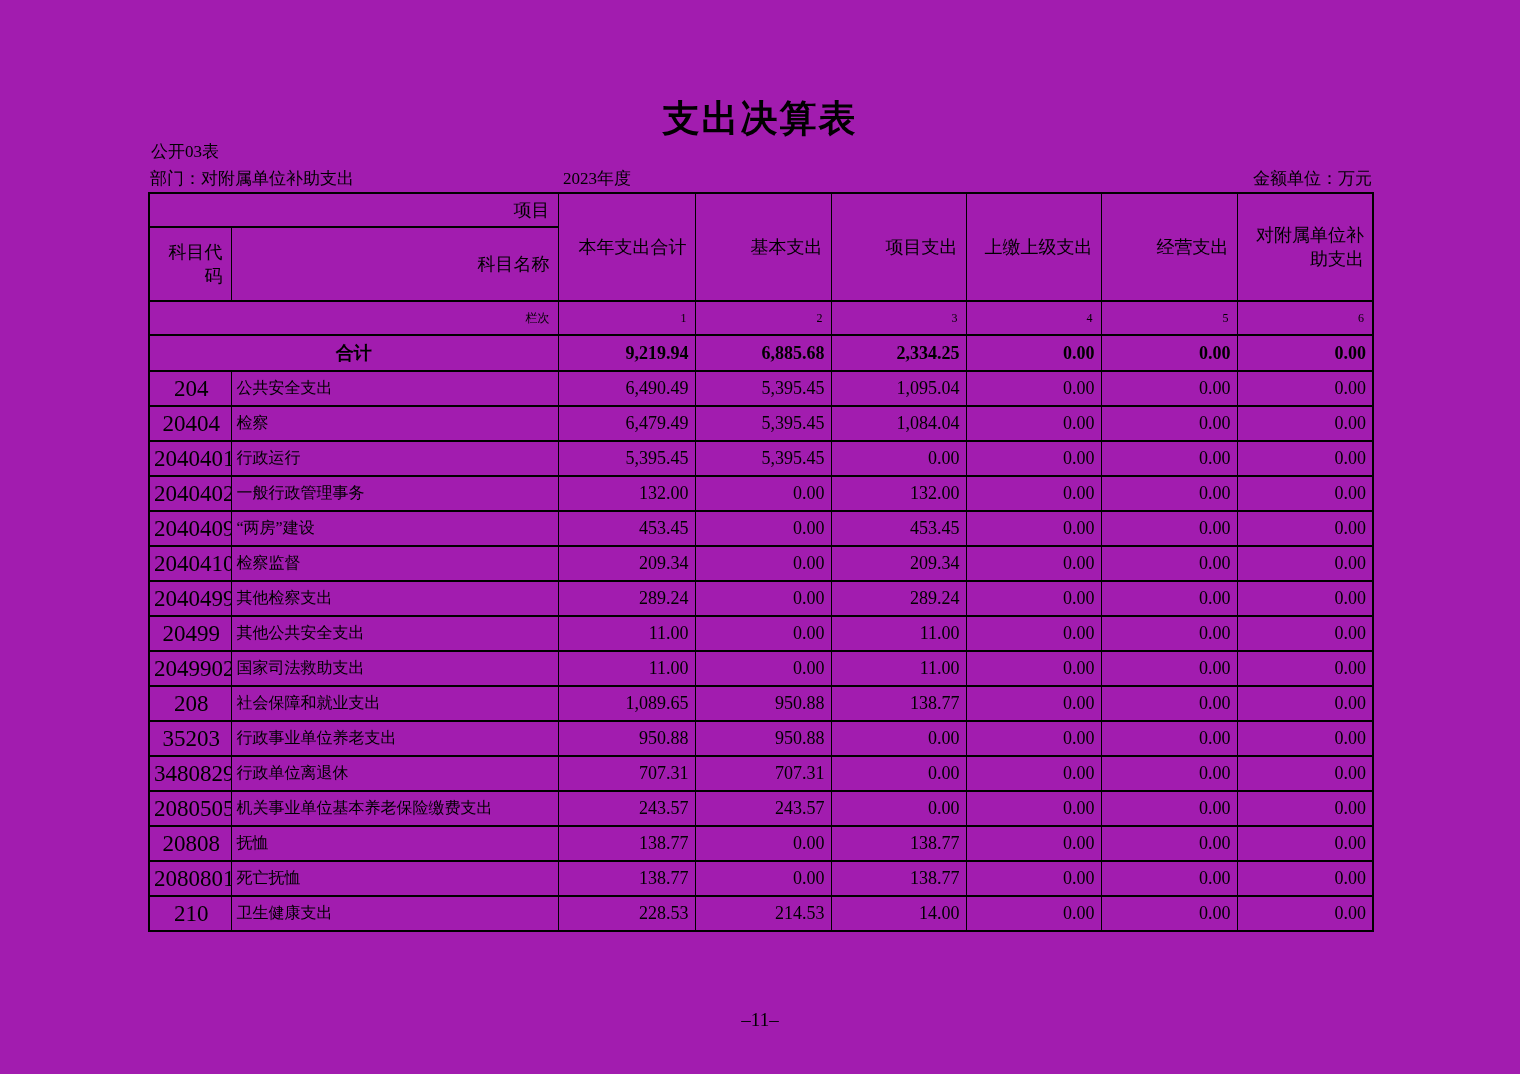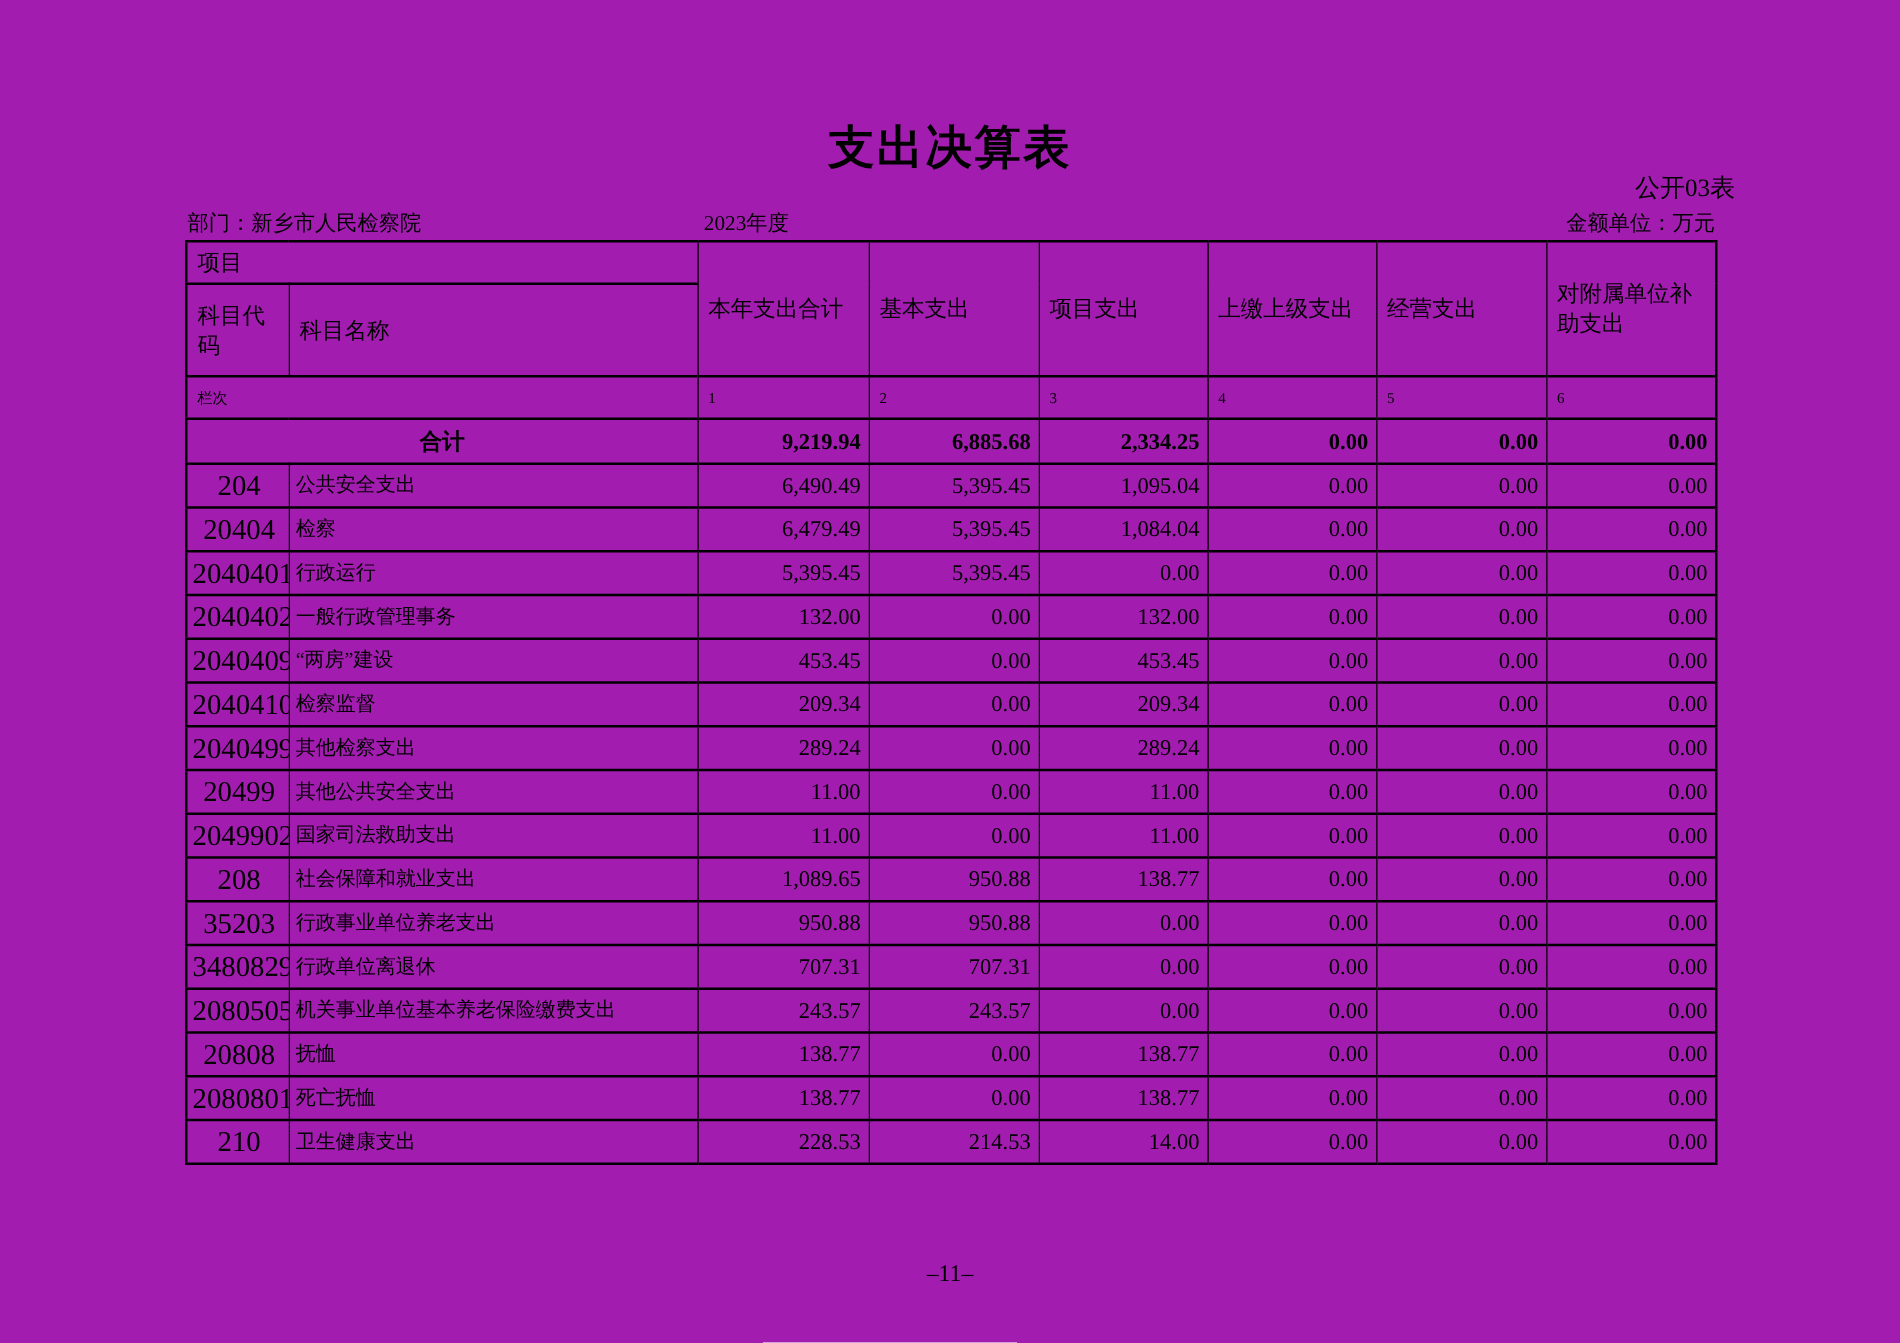--- a/index.html
+++ b/index.html
@@ -24,24 +24,24 @@
     margin: 0;
     text-align: center;
     font-size: 37px;
     line-height: 42px;
     font-weight: bold;
     letter-spacing: 2px;
   }
   .table-code {
     position: absolute;
     top: 141px;
-    left: 164px;
+    left: 151px;
     width: 1224px;
-    text-align: right;
-    font-size: 20px;
+    text-align: left;
+    font-size: 17px;
     line-height: 21px;
   }
   .meta-row {
     position: absolute;
     top: 168px;
     left: 148px;
     width: 1224px;
     height: 23px;
     font-size: 17px;
     line-height: 21px;
@@ -64,21 +64,21 @@
     border-right: 1px solid #000;
     border-top: 2px solid #000;
     border-bottom: 2px solid #000;
     padding: 0;
     font-weight: normal;
     font-size: 18px;
     color: #000;
     overflow: hidden;
   }
   .fin-table th {
-    text-align: left;
+    text-align: right;
     vertical-align: middle;
     white-space: normal;
     padding: 0 8px;
     line-height: 24px;
   }
   thead tr.head-1 th { height: 32px; }
   thead tr.head-2 th { height: 72px; }
   thead tr.lanci-row th { height: 32px; font-size: 12px; }
   tbody tr.total-row td { height: 34px; }
   tbody tr.data-row td { height: 33px; }
@@ -122,21 +122,21 @@
 </head>
 <body>
 
 <div class="page">
 
   <h1 class="doc-title">支出决算表</h1>
 
   <div class="table-code">公开03表</div>
 
   <div class="meta-row">
-    <span class="meta-dept">部门：新乡市人民检察院</span>
+    <span class="meta-dept">部门：对附属单位补助支出</span>
     <span class="meta-year">2023年度</span>
     <span class="meta-unit">金额单位：万元</span>
   </div>
 
   <table class="fin-table">
     <colgroup>
       <col style="width:82px">
       <col style="width:327px">
       <col style="width:137px">
       <col style="width:136px">

